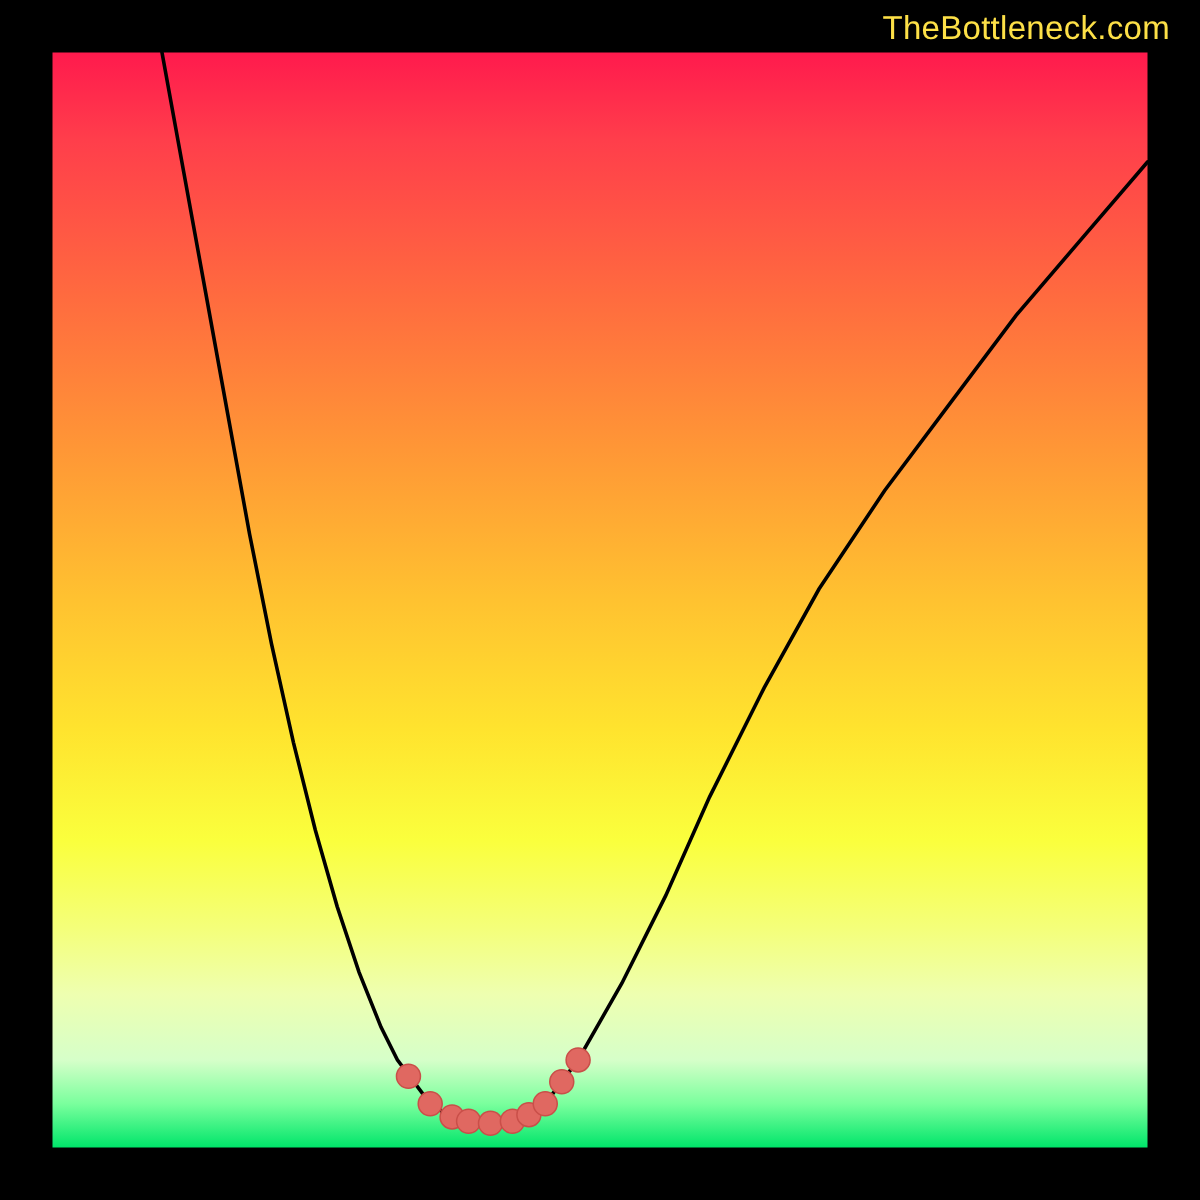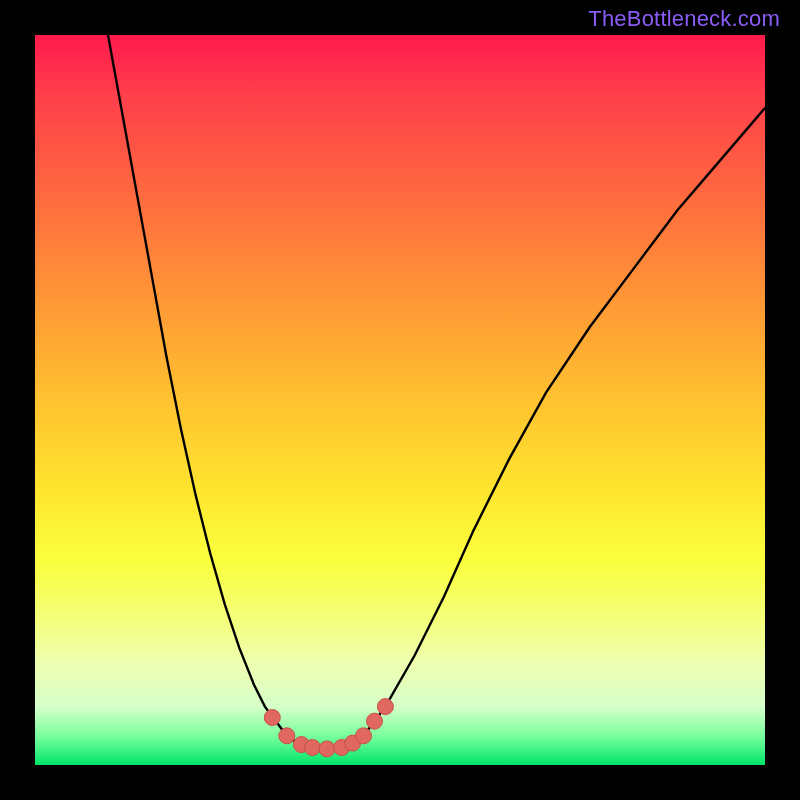--- a/index.html
+++ b/index.html
@@ -34,21 +34,21 @@
       #f4ff7a 80%,
       #eeffb0 86%,
       #d6ffc9 92%,
       #7aff9d 96%,
       #00e56a 100%);
   }
   .watermark {
     position: absolute;
     top: 6px;
     right: 20px;
-    color: #8b5cf6;
+    color: #fde047;
     font-size: 22px;
     letter-spacing: 0.2px;
     user-select: none;
   }
   svg.overlay {
     position: absolute;
     left: 35px;
     top: 35px;
     width: 730px;
     height: 730px;

